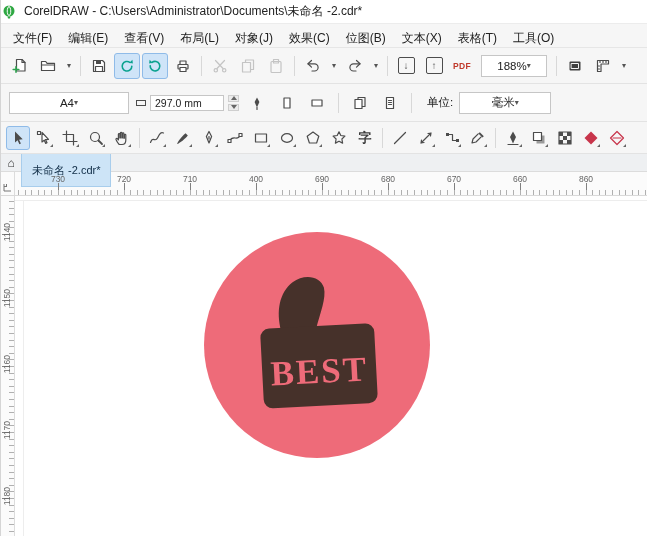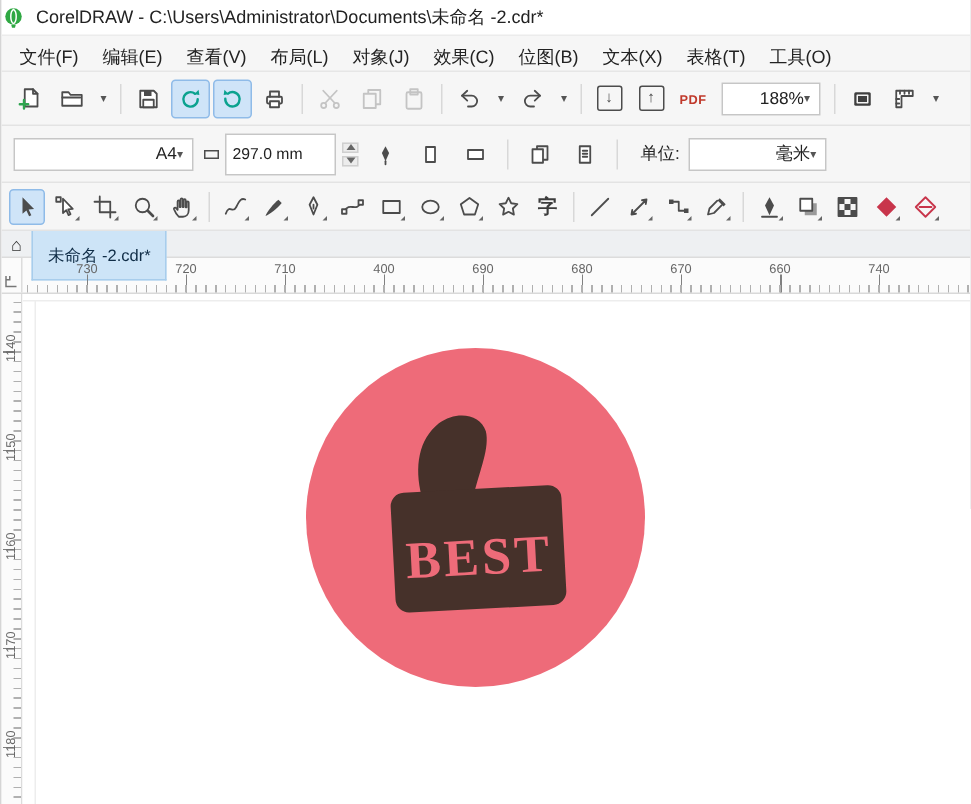--- a/index.html
+++ b/index.html
@@ -40,23 +40,23 @@
   .ic .grayf{fill:#9a9a9a;stroke:none}
   .ic .darkf{fill:#3f3f3f;stroke:none}
   .ic .wl{stroke:#f5f5f5;stroke-width:1}
   .dis *{stroke:#c4c4c4}
   .boxed{width:17px;height:17px;border:1.4px solid #4c4c4c;border-radius:2px;display:flex;align-items:center;justify-content:center;font-size:10px;font-weight:bold;color:#4c4c4c;line-height:1}
   .pdf{font-size:8.5px;font-weight:bold;color:#c0392b;letter-spacing:.3px}
   .glyph-tool{font-size:13px;font-weight:bold;color:#3c3c3c;line-height:1}
   .fly::after{content:"";position:absolute;right:2px;bottom:2px;width:0;height:0;border-left:3px solid transparent;border-bottom:3px solid #666}
 
   
-  .combo{display:flex;align-items:center;justify-content:flex-end;background:#fff;border:1px solid #c6c6c6;height:22px;padding:0 6px;font-size:11.5px;color:#222}
+  .combo{display:flex;align-items:center;justify-content:center;background:#fff;border:1px solid #c6c6c6;height:22px;padding:0 6px;font-size:11.5px;color:#222}
   .combo .val{white-space:nowrap}
-  .field{display:flex;align-items:center;background:#fff;border:1px solid #c6c6c6;height:28px;width:74px;padding:0 4px;font-size:10.5px;color:#222}
+  .field{display:flex;align-items:center;background:#fff;border:1px solid #c6c6c6;height:16px;width:74px;padding:0 4px;font-size:10.5px;color:#222}
   .dimrow{display:flex;align-items:center;gap:3px}
   .dims{display:flex;flex-direction:column;gap:2px}
   .spincol{display:flex;flex-direction:column;gap:2px;margin-left:1px}
   .spin{width:11px;height:7px;background:#ececec;border:1px solid #cfcfcf;display:flex;align-items:center;justify-content:center}
   .tri-up{width:0;height:0;border-left:3px solid transparent;border-right:3px solid transparent;border-bottom:4px solid #666}
   .tri-down{width:0;height:0;border-left:3px solid transparent;border-right:3px solid transparent;border-top:4px solid #666}
   .units-label{font-size:11.5px;color:#222;margin-left:6px}
 
   
   .tabrow{height:18px;background:#eef0f2;display:flex;align-items:stretch;border-bottom:1px solid #dcdcdc}
@@ -442,21 +442,21 @@
     </div>
     <div class="hruler">
       <span style="left:43px">730</span>
       <span style="left:109px">720</span>
       <span style="left:175px">710</span>
       <span style="left:241px">400</span>
       <span style="left:307px">690</span>
       <span style="left:373px">680</span>
       <span style="left:439px">670</span>
       <span style="left:505px">660</span>
-      <span style="left:571px">740</span>
+      <span style="left:571px">860</span>
     </div>
   </div>
 
   <div class="workarea">
     <div class="vruler">
       <span style="top:27px">1140</span>
       <span style="top:93px">1150</span>
       <span style="top:159px">1160</span>
       <span style="top:225px">1170</span>
       <span style="top:291px">1180</span>

